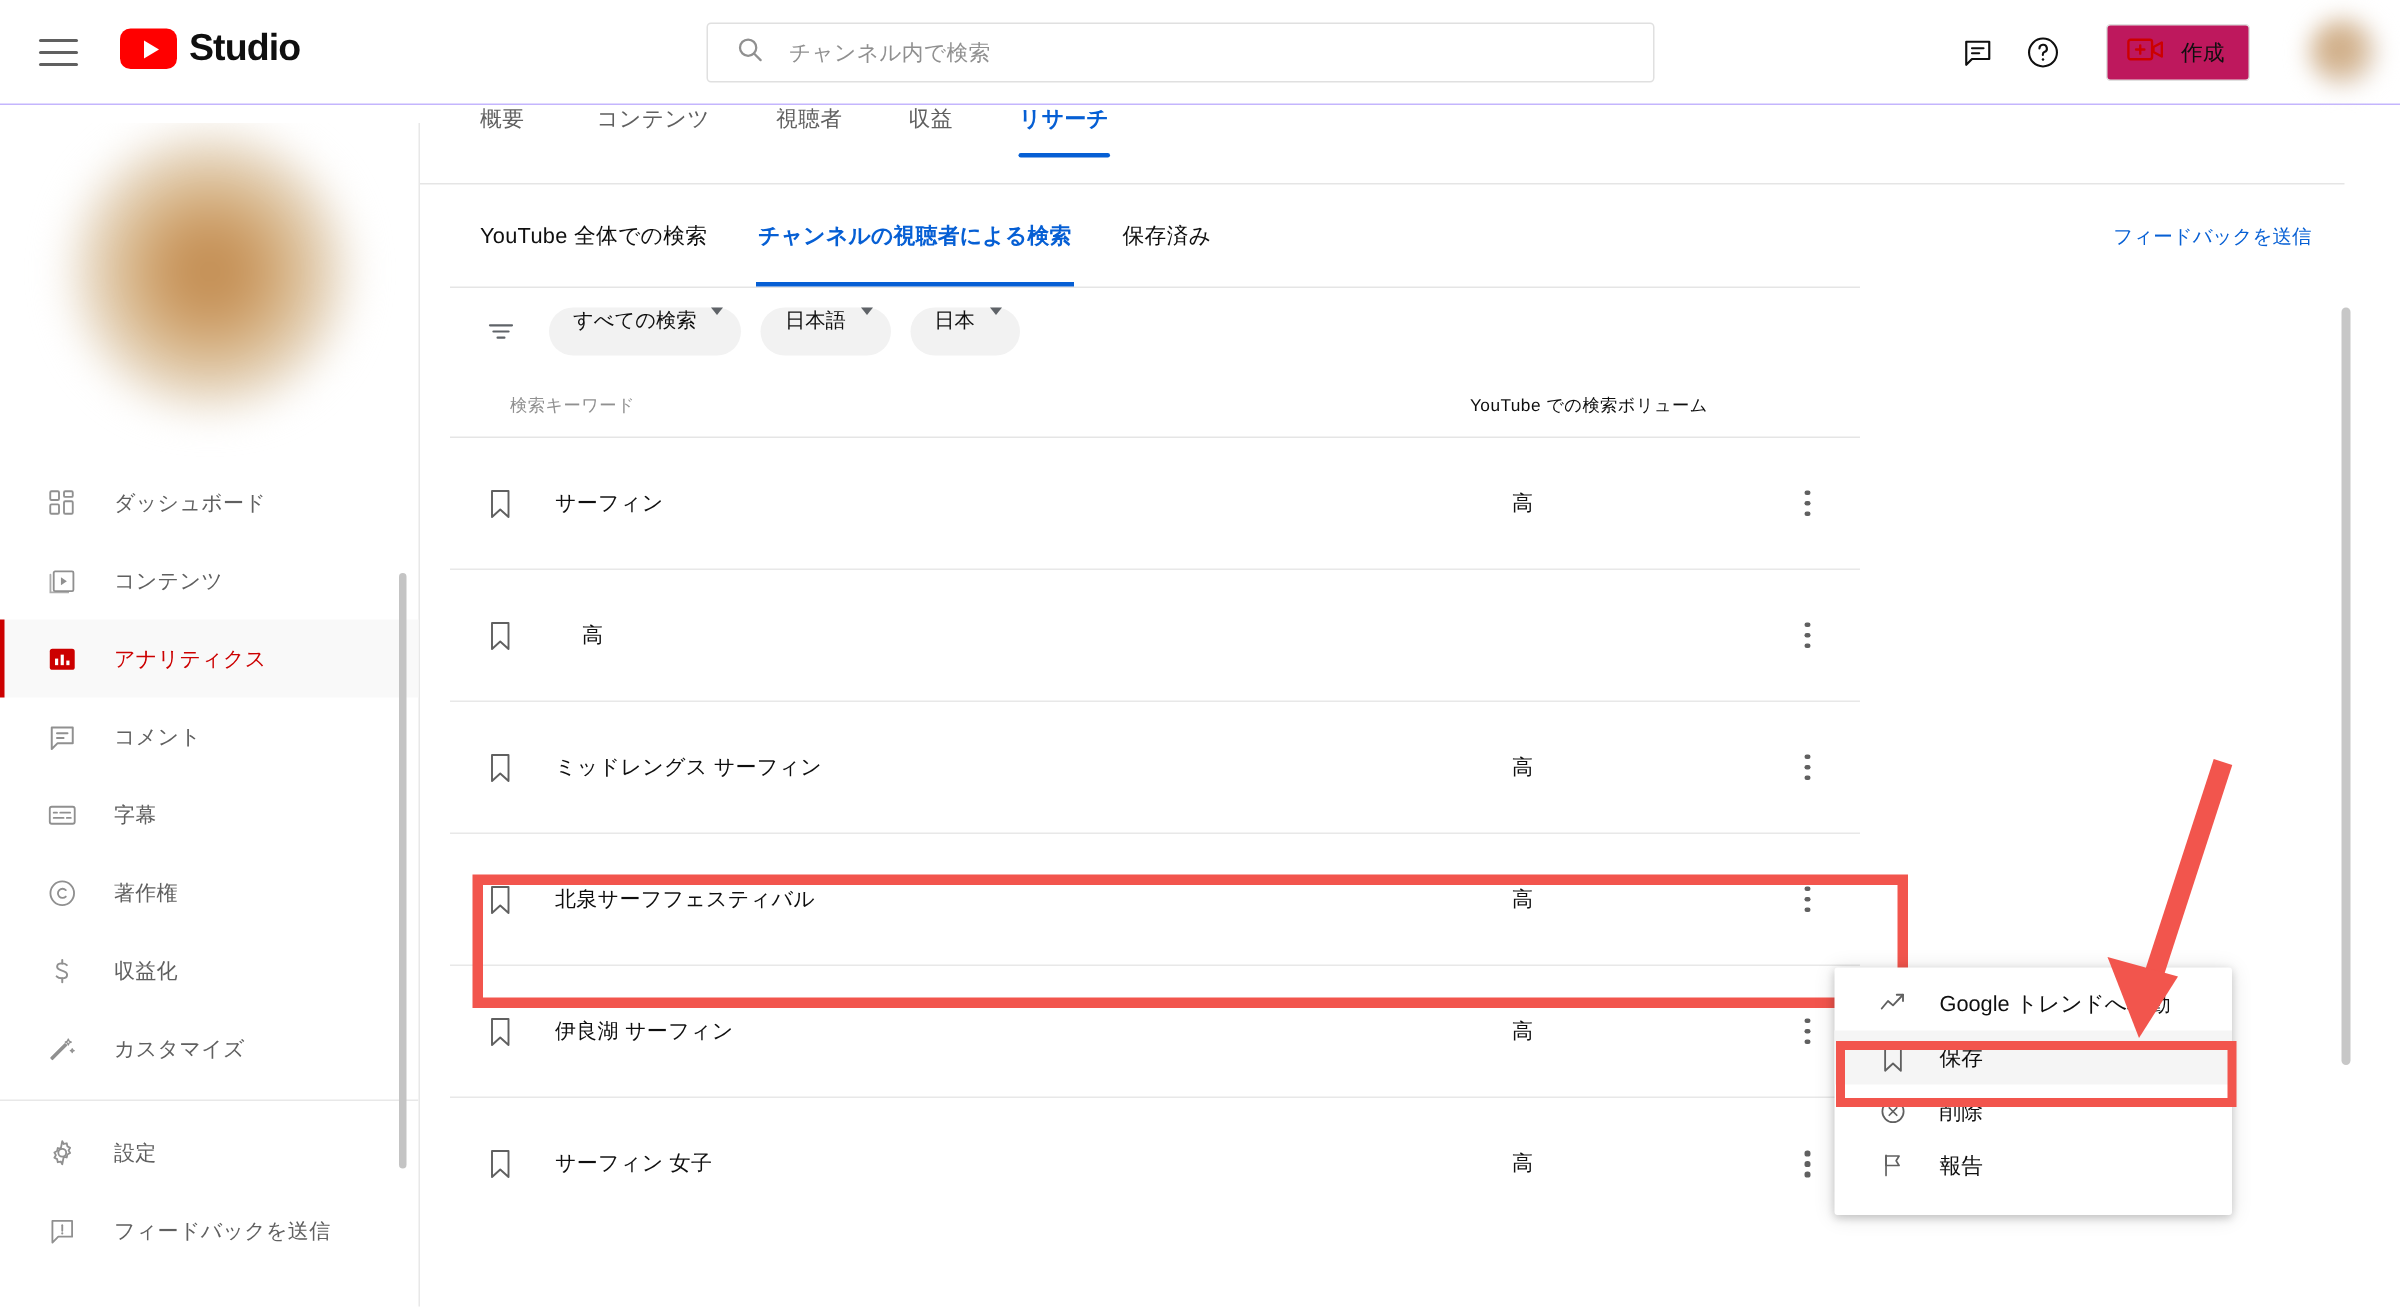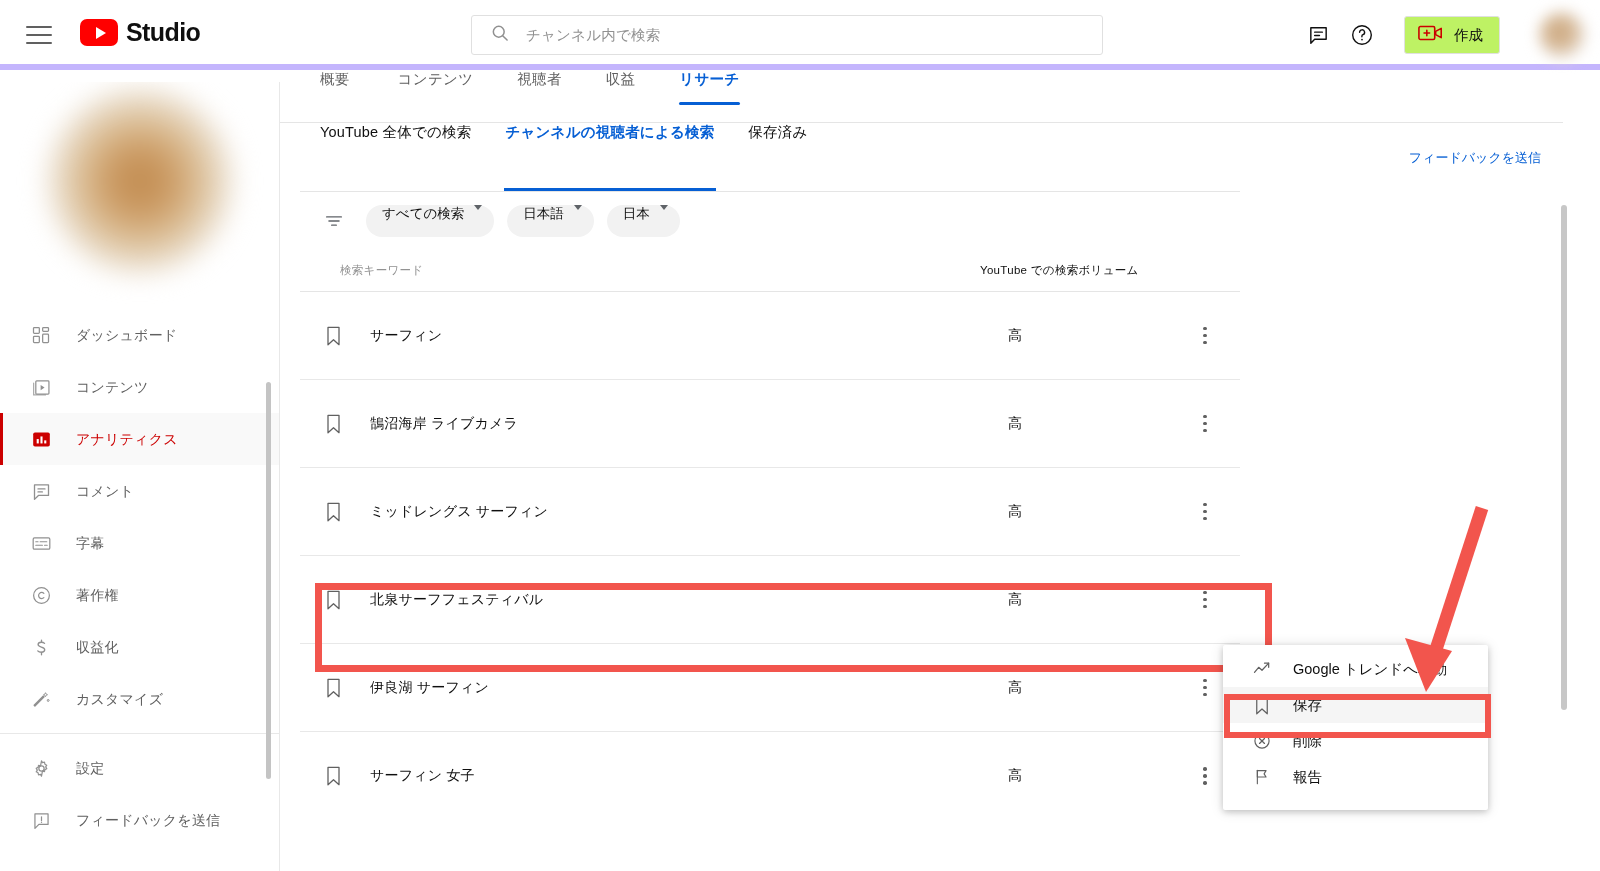--- a/index.html
+++ b/index.html
@@ -12,21 +12,21 @@
     font-family: "Liberation Sans", "DejaVu Sans", sans-serif;
     color: #0f0f0f;
     -webkit-font-smoothing: antialiased;
   }
   #root { position: relative; width: 1600px; height: 871px; background:#fff; }
 
   
   .topbar {
     position: absolute; top: 0; left: 0; width: 1600px; height: 70px;
     background: #fff;
-    border-bottom: 6px solid #c4b5fd;
+    border-bottom: 1px solid #c4b5fd;
     display: flex; align-items: center;
     z-index: 40;
   }
   .hamburger {
     position:absolute; left: 26px; top: 21px;
     width: 28px; height: 28px; cursor: pointer;
     display:flex; flex-direction:column; justify-content:center; gap:6px;
   }
   .hamburger i { display:block; height:2px; background:#606060; border-radius:1px; width:26px; }
 
@@ -50,21 +50,21 @@
     border: 1px solid #e0e0e0; border-radius: 3px;
     display:flex; align-items:center; background:#fff;
   }
   .search-ic { margin-left: 18px; margin-right: 16px; flex:0 0 auto; }
   .search-ph { color:#909090; font-size:14.5px; letter-spacing:.2px; }
 
   .top-icons { position:absolute; right: 100px; top: 0; height:70px; display:flex; align-items:center; gap: 0px; }
   .ticon { width:44px; height:44px; border-radius:50%; display:flex; align-items:center; justify-content:center; cursor:pointer; }
   .create-btn {
     margin-left: 20px;
-    height: 38px; border:1px solid #e0e0e0; border-radius:3px; background:#bef264;
+    height: 38px; border:1px solid #e0e0e0; border-radius:3px; background:#be185d;
     display:flex; align-items:center; gap:10px; padding: 0 16px 0 13px; cursor:pointer;
   }
   .create-label { font-size:14.5px; color:#0f0f0f; }
   .avatar-top {
     position:absolute; right: 14px; top: 11px; width:48px; height:48px; border-radius:50%;
     background: radial-gradient(circle at 45% 45%, #c9a37a 0%, #d9bd9c 38%, #e8ddd2 62%, #f2ecE6 80%, #f7f4f1 100%);
     filter: blur(7px);
   }
 
   
@@ -108,21 +108,21 @@
   .atab.sel { color:#065fd4; font-weight:700; }
   .atab.sel::after {
     content:""; position:absolute; left: 22px; right: 22px; bottom: 0; height:3px; background:#065fd4; border-radius:2px;
   }
   .atab:first-child.sel::after { left:0; right:22px; }
   .atabs-rule { height:1px; background:#e5e5e5; margin-left: 0; width: 1283px; }
 
   .subbar { position:relative; height: 68px; padding-left: 40px; display:flex; align-items:center; }
   .stab {
     position:relative; font-size:14.5px; color:#0f0f0f; cursor:pointer; height:68px;
-    display:flex; margin-right: 34px; letter-spacing:.2px;
+    display:flex; align-items:center; margin-right: 34px; letter-spacing:.2px;
   }
   .stab.sel { color:#065fd4; font-weight:700; }
   .stab.sel::after { content:""; position:absolute; left:-2px; right:-2px; bottom:0; height:3px; background:#065fd4; }
   .feedback-link {
     position:absolute; right: 22px; top: 26px; font-size:13px; color:#065fd4; cursor:pointer;
   }
   .subbar-rule { height:1px; background:#e5e5e5; width: 940px; margin-left: 20px; }
 
   .chips { height: 58px; display:flex; align-items:center; padding-left: 40px; gap: 13px; }
   .filter-ic { width: 28px; height: 28px; display:flex; align-items:center; justify-content:center; margin-right: 5px; cursor:pointer; }
@@ -434,21 +434,20 @@
               <i></i>
             </span>
         </div>
 
         <div class="row">
           <span class="bm">
             <svg width="19" height="22" viewBox="0 0 20 24" fill="none" stroke="#606060" stroke-width="1.4">
                 <path d="M4 2.5h12v19l-6-5.5-6 5.5z" stroke-linejoin="round"></path>
               </svg>
           </span>
-          <span class="kw">鵠沼海岸 ライブカメラ</span>
           <span class="vol">高</span>
           <span class="kebab">
               <i></i>
               <i></i>
               <i></i>
             </span>
         </div>
 
         <div class="row">
           <span class="bm">

